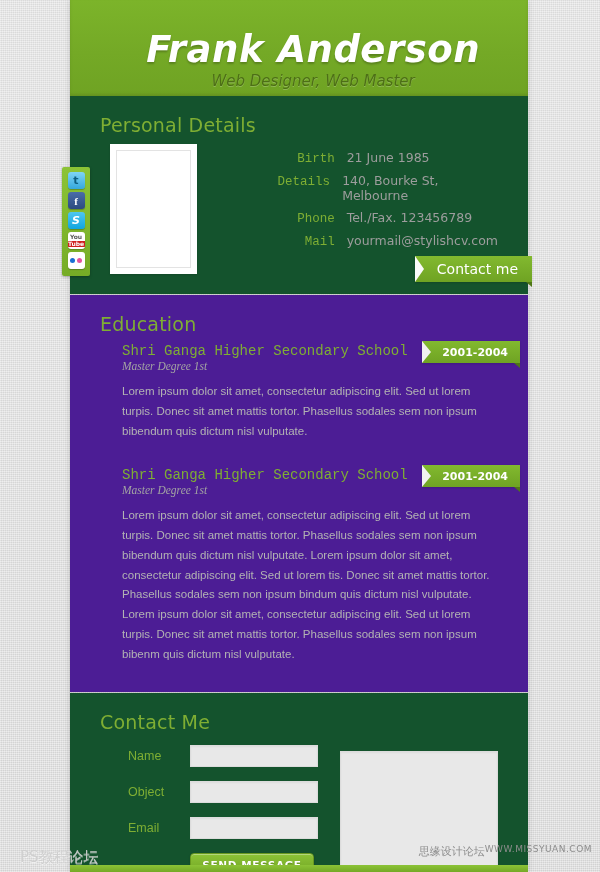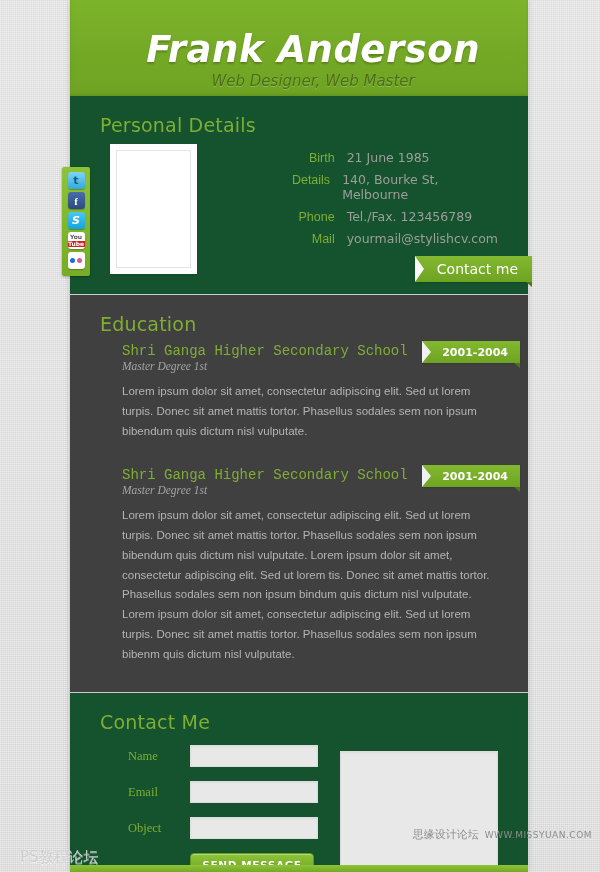--- a/index.html
+++ b/index.html
@@ -50,21 +50,21 @@
     font-style:italic;
     font-size:15px;
     color:#4d6f16;
     text-shadow:0 1px 0 rgba(255,255,255,.22);
     margin-top:2px;
   }
 
   
   .section{position:relative;padding:0 30px;}
   .sec-a{background:#14532d;}
-  .sec-b{background:#404040;}
+  .sec-b{background:#4c1d95;}
   .sec-div{height:1px;background:rgba(0,0,0,.07);box-shadow:0 1px 2px rgba(0,0,0,.05);}
 
   .sec-title{
     font-family:"DejaVu Sans", sans-serif;
     font-size:19px;
     color:#7fae33;
     padding:18px 0 8px 0;
     letter-spacing:.2px;
   }
 
@@ -81,21 +81,21 @@
   .photo-inner{
     width:100%;height:100%;
     background:#ffffff;
     border:1px solid #e3e3e3;
     box-sizing:border-box;
   }
   .pd-table{margin-left:66px;margin-top:6px;}
   .pd-row{display:flex;align-items:baseline;margin-bottom:7px;}
   .pd-label{
     width:72px;text-align:right;
-    font-family:Liberation Sans, sans-serif;
+    font-family:Liberation Mono, monospace;
     font-size:12.5px;color:#7fae33;padding-right:12px;
   }
   .pd-value{
     font-family:"DejaVu Sans", sans-serif;
     font-size:12.5px;color:#9d9d9d;
   }
 
   
   .ribbon{
     position:absolute;
@@ -141,21 +141,21 @@
     max-width:382px;text-align:left;
   }
   .edu-gap{height:22px;}
 
   
   .cm-body{display:flex;padding:4px 0 0 0;}
   .cm-left{width:220px;padding-left:28px;}
   .cm-row{display:flex;align-items:center;margin-bottom:14px;}
   .cm-label{
     width:62px;
-    font-family:Liberation Serif, serif;
+    font-family:Liberation Sans, sans-serif;
     font-size:12.5px;color:#7fae33;
   }
   .cm-input{
     width:122px;height:18px;
     background:#e8e8e8;
     border:1px solid #dcdcdc;
     box-shadow:inset 0 1px 2px rgba(0,0,0,.05);
     outline:none;
   }
   .cm-textarea{
@@ -215,24 +215,24 @@
     position:absolute;left:6px;bottom:6px;
     font-family:"DejaVu Sans", sans-serif;
     line-height:1.15;
     opacity:.95;
     pointer-events:none;
   }
   .wm-l1{font-size:15px;color:#cfcfcf;text-shadow:0 1px 0 rgba(255,255,255,.6);padding-left:14px;}
   .wm-l2{font-size:16px;color:#e2e2e2;letter-spacing:.5px;}
   .wm-l2 .xx{color:#c0392b;}
   .wm-right{
-    position:absolute;right:8px;bottom:30px;
+    position:absolute;right:8px;bottom:13px;
     font-family:"DejaVu Sans", sans-serif;
     font-size:11px;color:#8d8d8d;
-    display:flex;align-items:center;gap:6px;
+    display:flex;align-items:flex-start;
     pointer-events:none;
   }
   .wm-right .url{font-size:9px;letter-spacing:.5px;}
   .wm-bar{
     position:absolute;left:70px;bottom:0;width:458px;height:7px;
     background:linear-gradient(180deg,#8cc336 0%,#74a926 100%);
   }
 </style>
 </head>
 <body>
@@ -315,25 +315,25 @@
   <div class="section sec-a" style="height:204px;">
     <div class="sec-title">Contact Me</div>
 
     <div class="cm-body">
       <div class="cm-left">
         <div class="cm-row">
           <div class="cm-label">Name</div>
           <input class="cm-input" type="text" placeholder="" style="">
         </div>
         <div class="cm-row">
+          <div class="cm-label">Object</div>
+          <input class="cm-input" type="text" placeholder="" style="">
+        </div>
+        <div class="cm-row">
           <div class="cm-label">Email</div>
-          <input class="cm-input" type="text" placeholder="" style="">
-        </div>
-        <div class="cm-row">
-          <div class="cm-label">Object</div>
           <input class="cm-input" type="text" placeholder="" style="">
         </div>
         <div class="send-btn">
           <span>SEND MESSAGE</span>
         </div>
       </div>
 
       <textarea class="cm-textarea" placeholder="" style=""></textarea>
     </div>
   </div>

